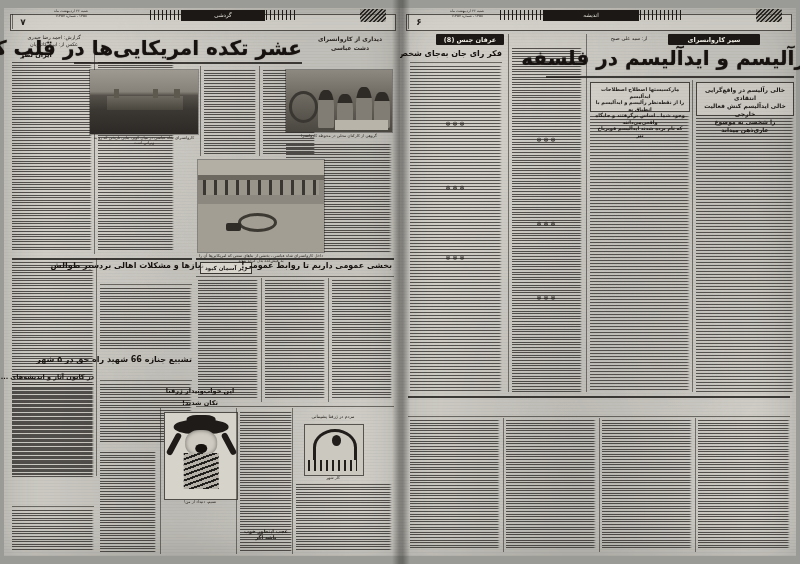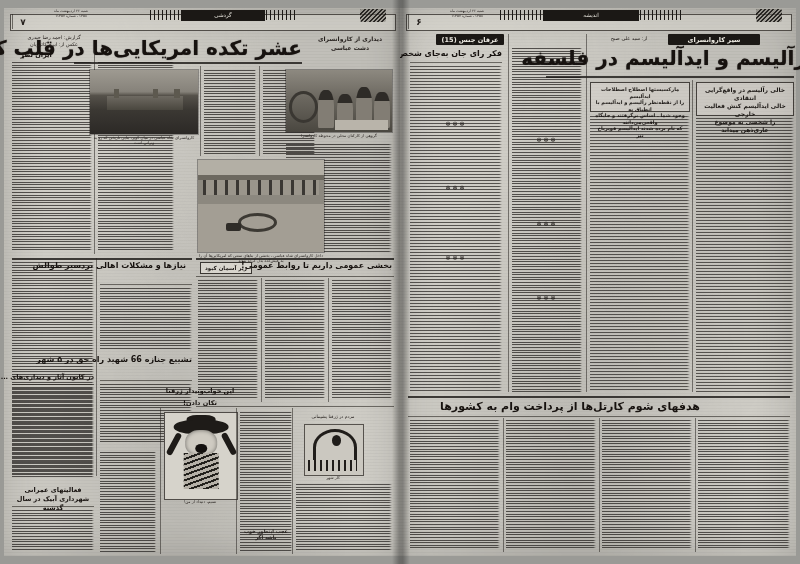--- a/index.html
+++ b/index.html
@@ -199,34 +199,33 @@
     <div class="vrule" style="left:108px;top:26px;height:358px;"></div>
 
     <div class="col" style="left:112px;top:40px;width:70px;height:344px;">
         <div class="lines tight"></div>
       </div>
     <div class="bullets" style="left:112px;top:128px;width:70px;">✻✻✻</div>
     <div class="bullets" style="left:112px;top:212px;width:70px;">✻✻✻</div>
     <div class="bullets" style="left:112px;top:286px;width:70px;">✻✻✻</div>
 
     <div class="kicker" style="left:36px;top:26px;width:62px;">
-      <span>عرفان جنس (15)</span>
+      <span>عرفان جنس (8)</span>
     </div>
     <div class="smallcap" style="left:102px;top:27px;width:0px;"></div>
     <div class="hl sm" style="left:10px;top:42px;width:92px;">فکر رای جان به‌جای شخص دان..</div>
     <div class="hrule" style="left:10px;top:54px;width:92px;"></div>
     <div class="col" style="left:10px;top:58px;width:92px;height:326px;">
         <div class="lines"></div>
       </div>
     <div class="bullets" style="left:10px;top:112px;width:92px;">✻✻✻</div>
     <div class="bullets" style="left:10px;top:176px;width:92px;">✻✻✻</div>
     <div class="bullets" style="left:10px;top:246px;width:92px;">✻✻✻</div>
 
     <div class="hrule thick" style="left:8px;top:388px;width:382px;"></div>
-    <div class="hl med" style="left:100px;top:393px;width:200px;">هدفهای شوم کارتل‌ها از پرداخت وام به کشورها</div>
     <div class="hrule" style="left:8px;top:408px;width:382px;"></div>
     <div class="col" style="left:10px;top:412px;width:90px;height:130px;">
         <div class="lines tight"></div>
       </div>
     <div class="col" style="left:106px;top:412px;width:90px;height:130px;">
         <div class="lines tight"></div>
       </div>
     <div class="col" style="left:202px;top:412px;width:90px;height:130px;">
         <div class="lines tight"></div>
       </div>
@@ -308,46 +307,45 @@
     <div class="photo" id="ph-cara" style="left:194px;top:152px;width:126px;height:92px;">
       <div class="px"></div>
       <div class="arcade"></div>
       <div class="ring"></div>
       <div class="car"></div>
     </div>
     <div class="cap" style="left:194px;top:245px;width:126px;">داخل کاروانسرای شاه عباسی ـ بخشی از بناهای سنتی که امریکایی‌ها آن را به عیش‌کده بدل کرده بودند</div>
 
     <div class="hrule thick" style="left:8px;top:250px;width:180px;"></div>
 
-    <div class="hl sm" style="left:90px;top:254px;width:92px;">
+    <div class="hl sm" style="left:108px;top:254px;width:92px;">
       <span>نیازها و مشکلات اهالی بردسیر طوالش</span>
     </div>
     <div class="hrule" style="left:96px;top:276px;width:92px;"></div>
     <div class="col" style="left:96px;top:280px;width:92px;height:62px;">
         <div class="lines tight"></div>
       </div>
 
     <div class="hl sm" style="left:96px;top:348px;width:92px;">تشییع جنازه 66 شهید راه حق در ۵ شهر</div>
     <div class="hrule" style="left:96px;top:372px;width:92px;"></div>
     <div class="col" style="left:96px;top:376px;width:92px;height:60px;">
         <div class="lines tight"></div>
       </div>
 
     <div class="col" style="left:8px;top:254px;width:82px;height:212px;">
         <div class="lines tight"></div>
       </div>
     <div class="vrule" style="left:92px;top:250px;height:218px;"></div>
 
-    <div class="hl xs" style="left:8px;top:366px;width:82px;">در کانون آثار و دیداری‌های ...</div>
+    <div class="hl xs" style="left:8px;top:366px;width:82px;">در کانون آثار و اندیشه‌های ...</div>
     <div class="hrule" style="left:8px;top:376px;width:82px;"></div>
     <div class="col" style="left:8px;top:380px;width:82px;height:90px;">
         <div class="lines tight"></div>
       </div>
 
-    <div class="hl xs" style="left:8px;top:478px;width:82px;line-height:9px;white-space:normal;">فعالیتهای عمرانی شهرداری آبیک در سال گذشته</div>
     <div class="hrule" style="left:8px;top:498px;width:82px;"></div>
     <div class="col" style="left:8px;top:502px;width:82px;height:42px;">
         <div class="lines tight"></div>
       </div>
 
     <div class="hrule thick" style="left:192px;top:250px;width:198px;"></div>
     <div class="tag" style="left:196px;top:254px;width:44px;">
       <span>زیر آسمان کبود</span>
     </div>
     <div class="hl sm" style="left:244px;top:254px;width:144px;">بخشی عمومی داریم تا روابط عمومی!</div>
@@ -373,21 +371,21 @@
       <div class="hat"></div>
       <div class="face"></div>
       <div class="mouth"></div>
       <div class="arm" style="left:8%;transform:rotate(28deg);"></div>
       <div class="arm" style="right:8%;transform:rotate(-28deg);"></div>
       <div class="body"></div>
     </div>
     <div class="cap" style="left:160px;top:491px;width:72px;">نسیم، دنیداد از من!</div>
 
     <div class="hl xs" style="left:152px;top:380px;width:88px;">این خواب‌وبیدار ژرفنا</div>
-    <div class="hl xs" style="left:152px;top:392px;width:88px;">تکان دادن!</div>
+    <div class="hl xs" style="left:152px;top:392px;width:88px;">تکان شدند!</div>
 
     <div class="col" style="left:96px;top:444px;width:56px;height:100px;">
         <div class="lines tight"></div>
       </div>
     <div class="col" style="left:236px;top:404px;width:52px;height:140px;">
         <div class="lines tight"></div>
       </div>
     <div class="vrule" style="left:156px;top:400px;height:146px;"></div>
     <div class="vrule" style="left:232px;top:400px;height:146px;"></div>
 

